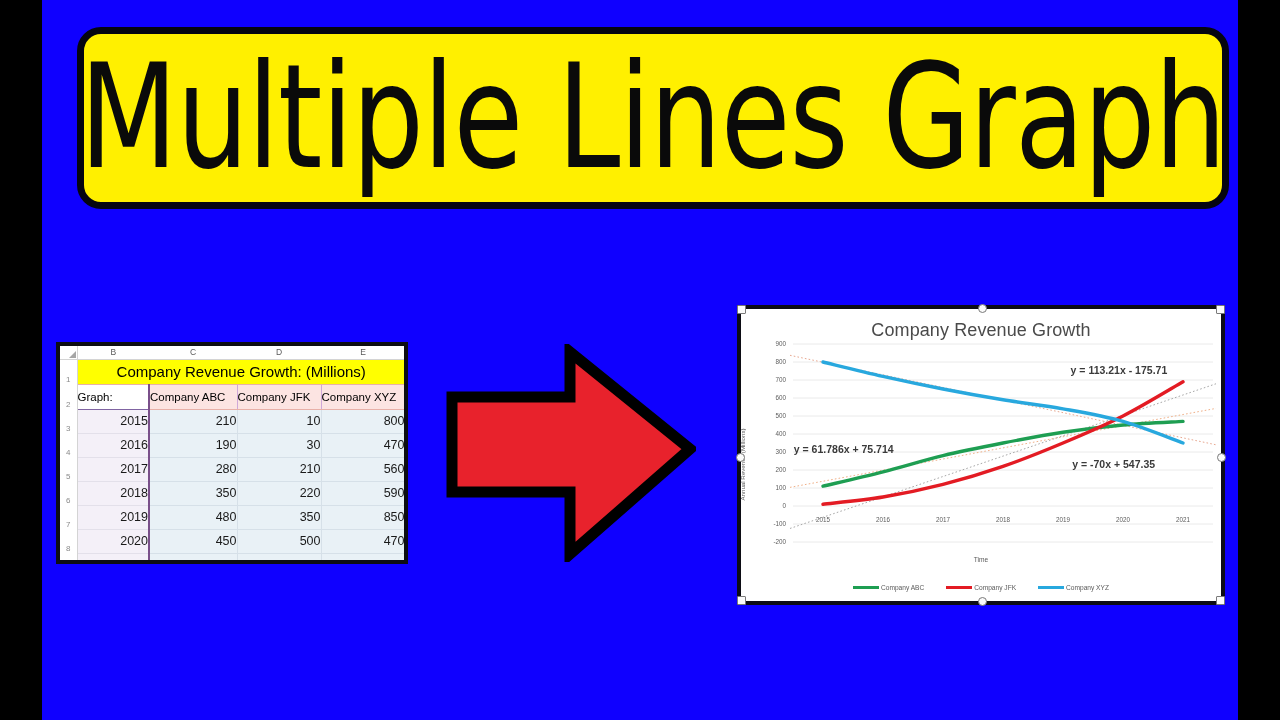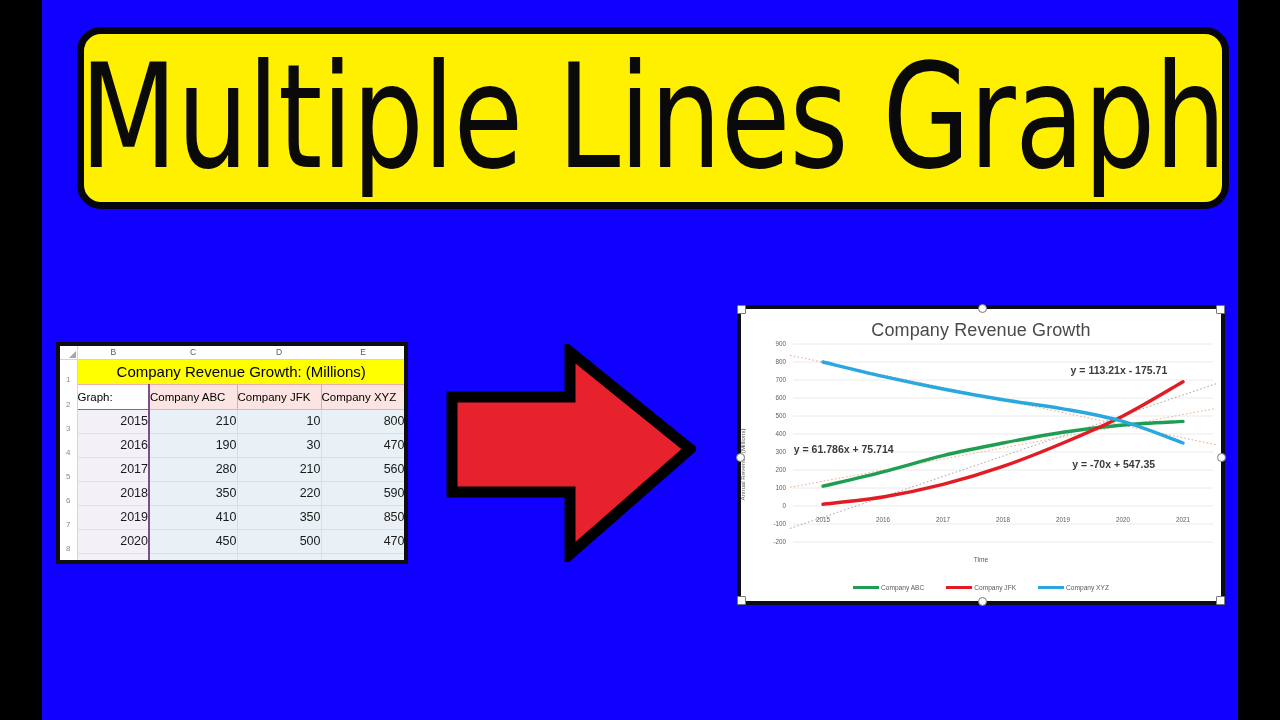--- a/index.html
+++ b/index.html
@@ -317,21 +317,21 @@
           <tr>
             <td class="rowhdr">6</td>
             <td class="ycell">2018</td>
             <td class="dcell">350</td>
             <td class="dcell">220</td>
             <td class="dcell">590</td>
           </tr>
           <tr>
             <td class="rowhdr">7</td>
             <td class="ycell">2019</td>
-            <td class="dcell">410</td>
+            <td class="dcell">480</td>
             <td class="dcell">350</td>
             <td class="dcell">850</td>
           </tr>
           <tr>
             <td class="rowhdr">8</td>
             <td class="ycell">2020</td>
             <td class="dcell">450</td>
             <td class="dcell">500</td>
             <td class="dcell">470</td>
           </tr>

